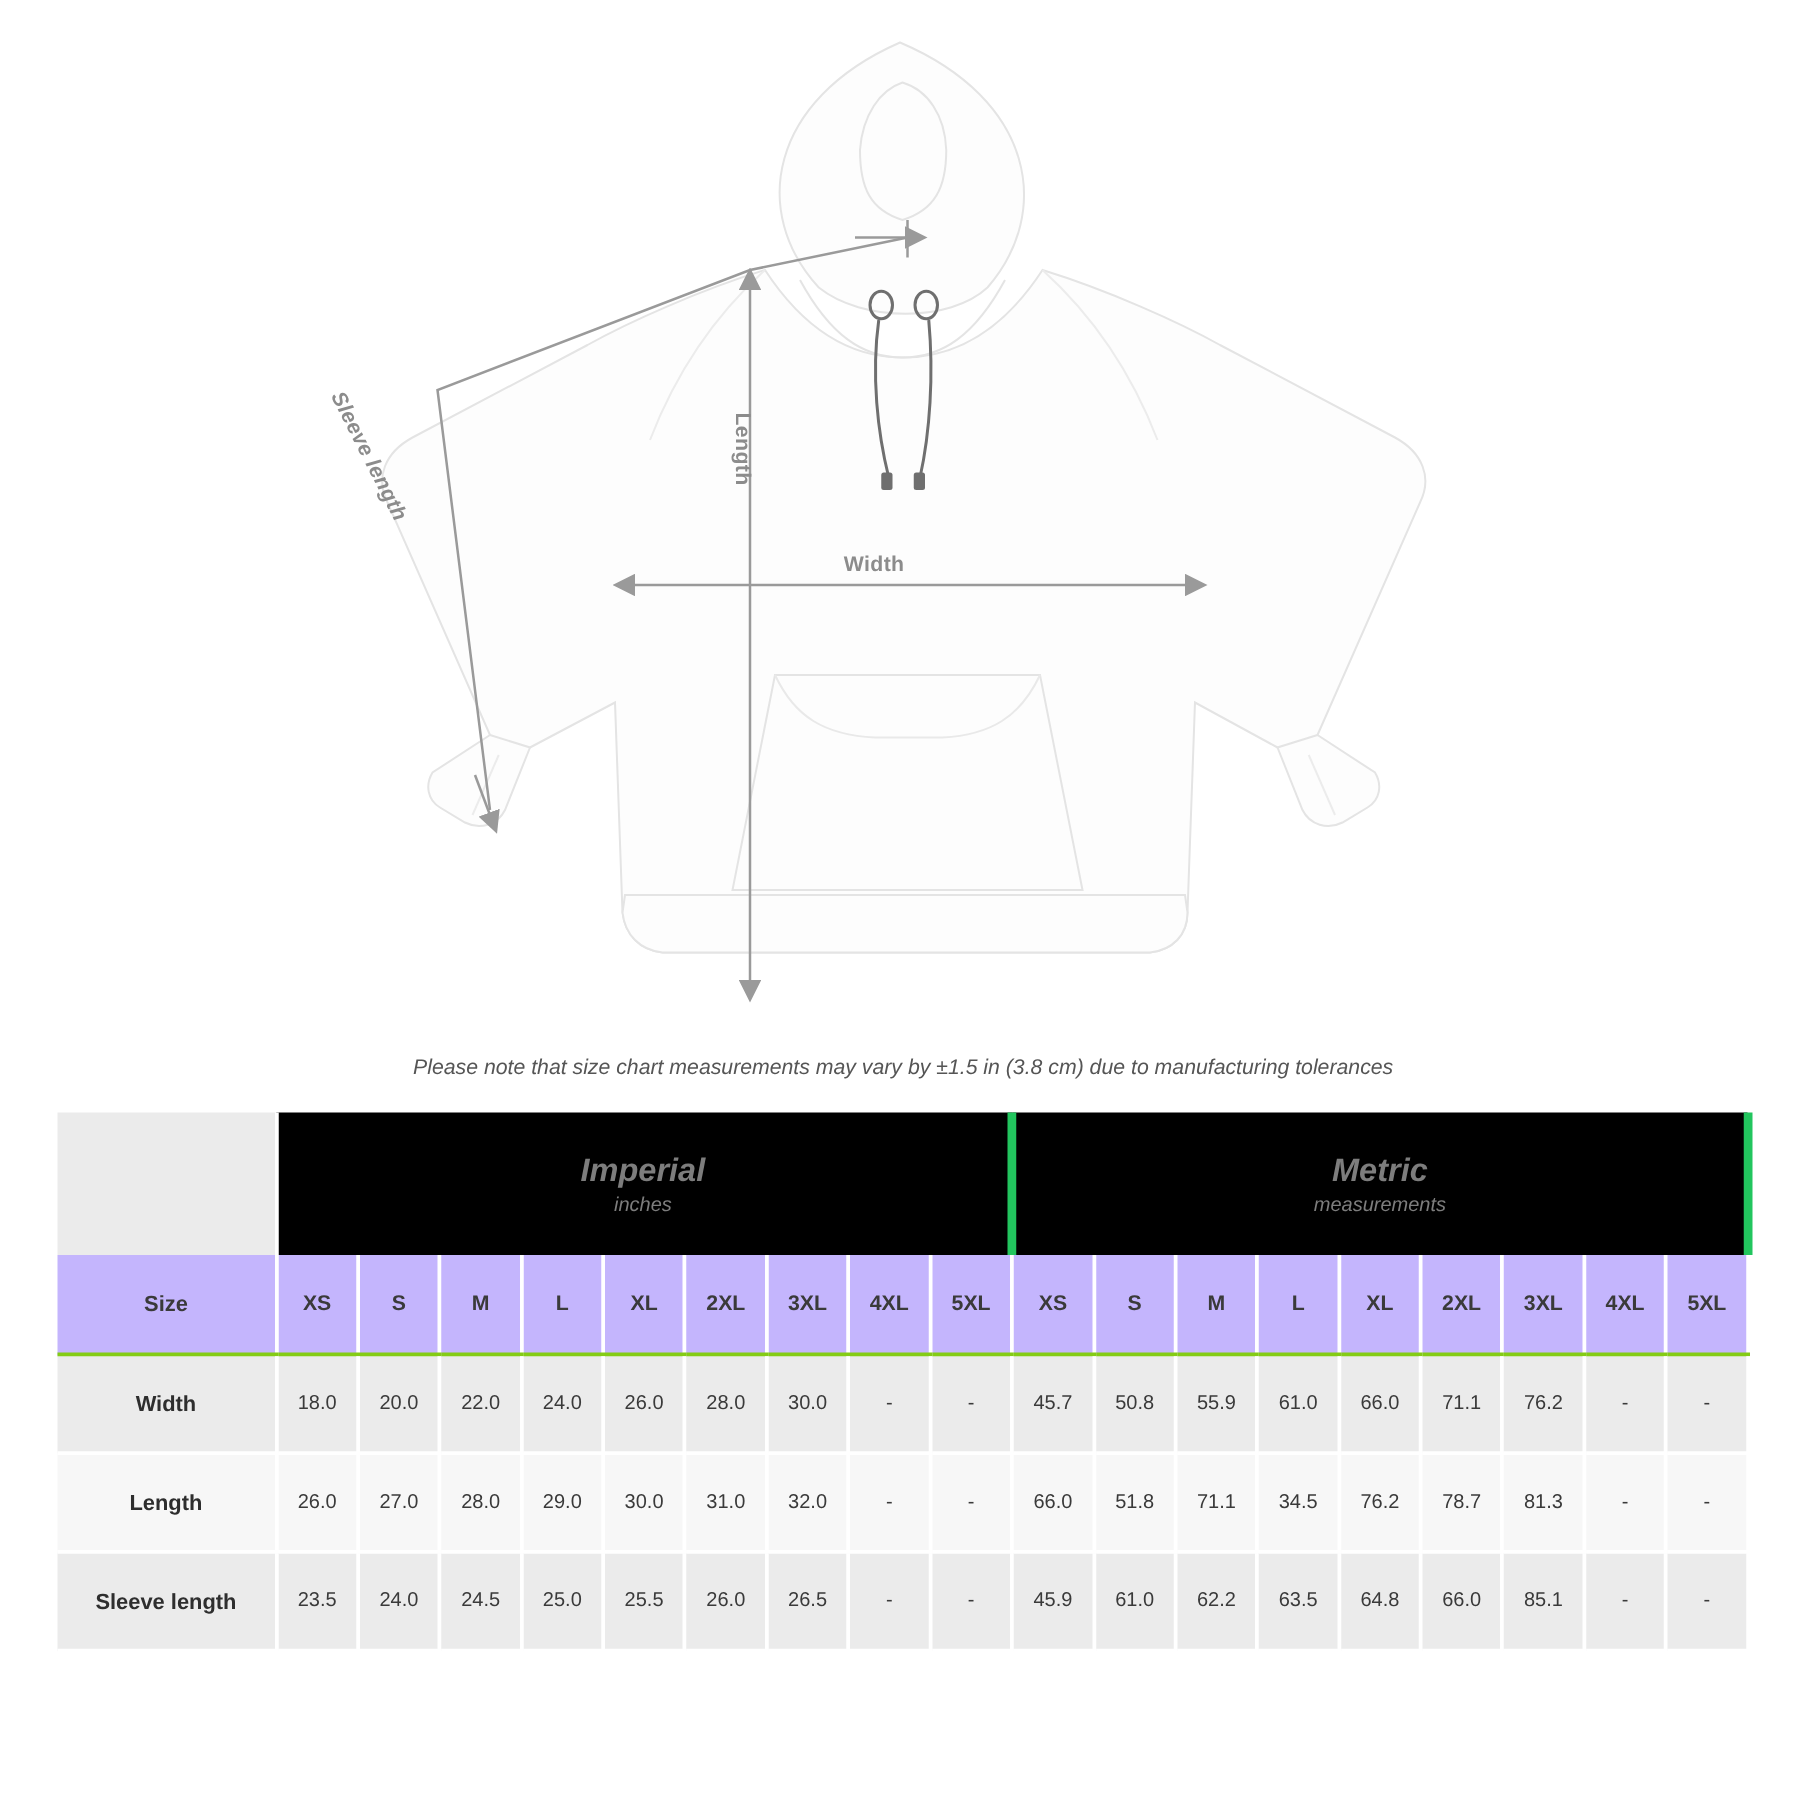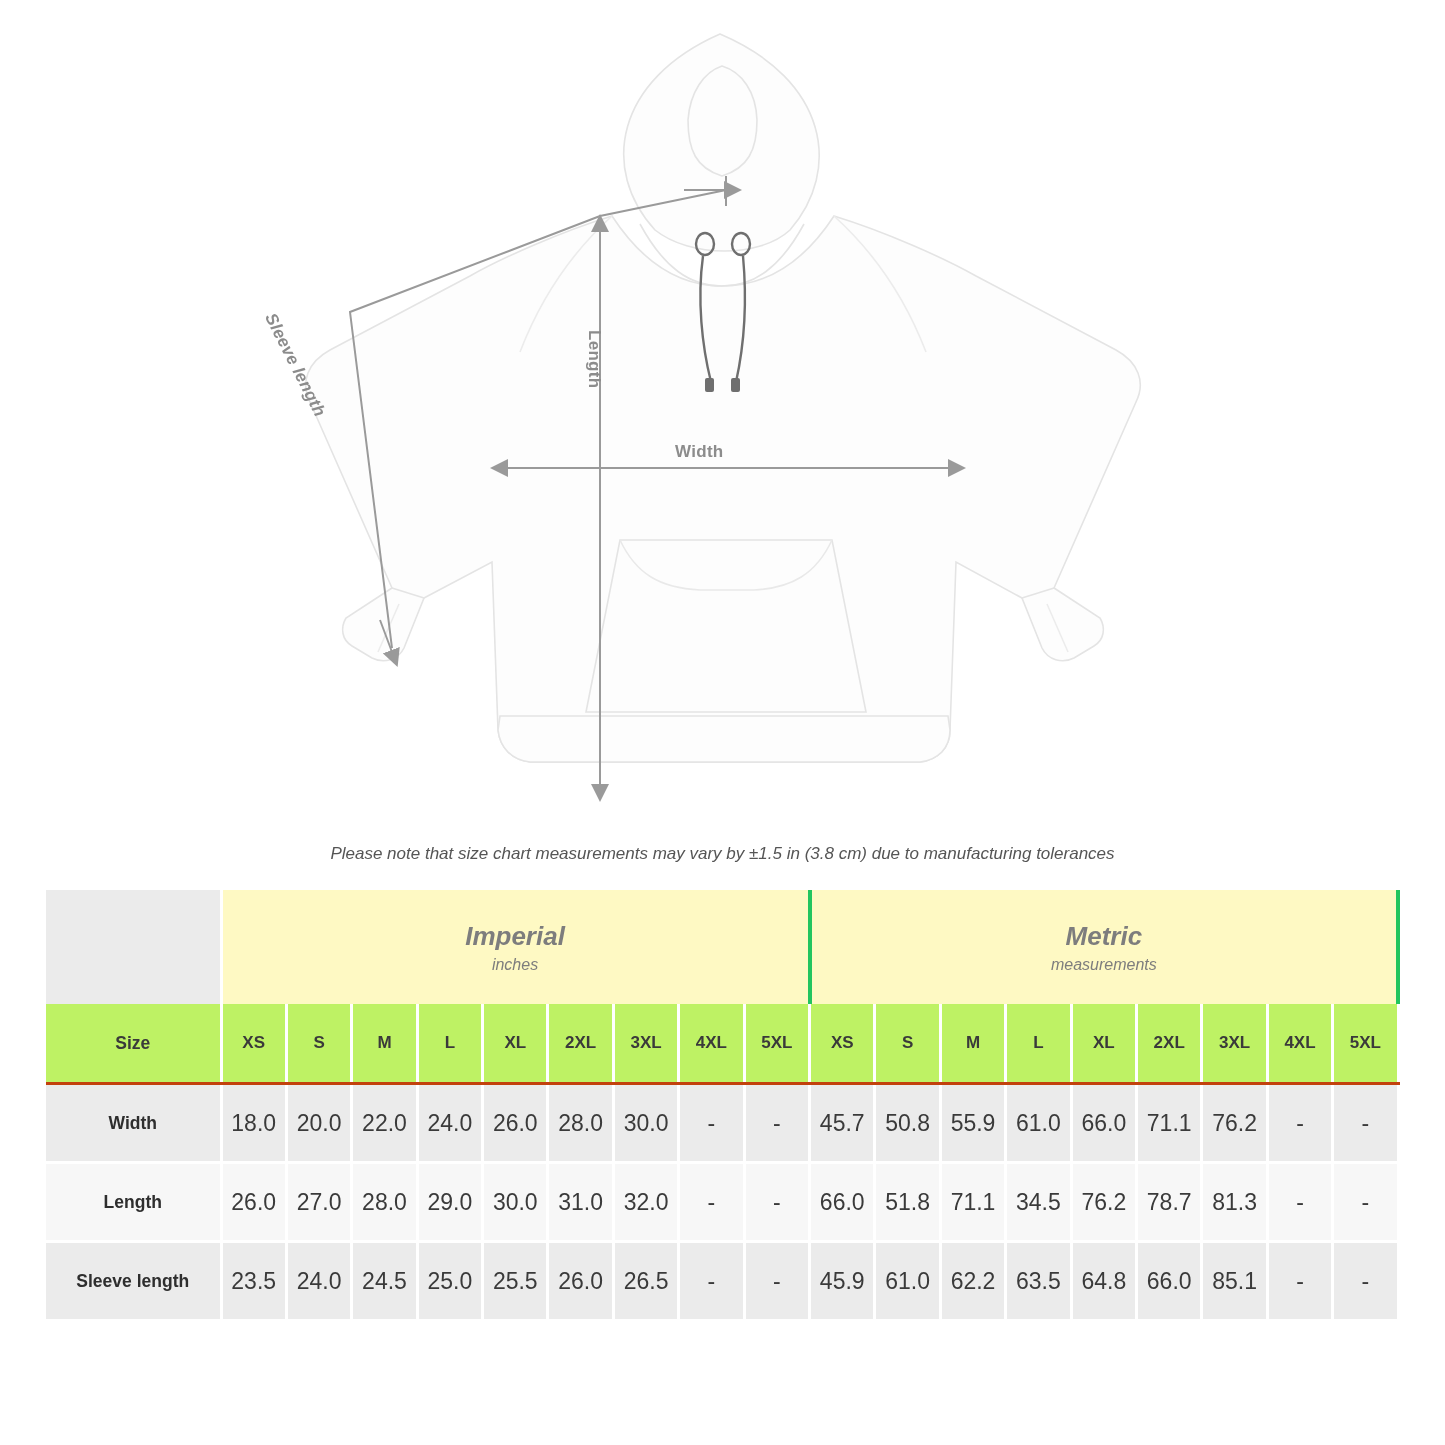--- a/index.html
+++ b/index.html
@@ -82,23 +82,23 @@
     width: 1353px;
     border-collapse: collapse;
     table-layout: fixed;
   }
   table.size-chart td, table.size-chart th {
     text-align: center;
     vertical-align: middle;
     font-weight: normal;
   }
   .unit-head {
-    background: #fef9c3;
+    background: #000000;
     height: 112px;
-    border-right: 4px solid #22c55e;
+    border-right: 7px solid #22c55e;
   }
   .unit-head .unit-name {
     font-size: 26px;
     font-style: italic;
     font-weight: bold;
     color: #7d7d7d;
     line-height: 1.25;
   }
   .unit-head .unit-sub {
     font-size: 16px;
@@ -106,33 +106,33 @@
     color: #7d7d7d;
     margin-top: 4px;
   }
   .corner-blank {
     background: #ebebeb;
     border-right: 3px solid #ffffff;
   }
 
   tr.head-row td {
     height: 76px;
-    background: #bef264;
+    background: #c4b5fd;
     font-size: 17px;
     font-weight: bold;
     color: #3a3a3a;
-    border-bottom: 3px solid #c2410c;
+    border-bottom: 3px solid #84cc16;
   }
   tr.head-row td.rowlabel {
     font-size: 17.5px;
   }
 
   tr.data-row td {
     height: 74px;
-    font-size: 23px;
+    font-size: 16px;
     color: #3a3a3a;
     border-bottom: 3px solid #ffffff;
   }
   tr.data-row td.rowlabel {
     font-weight: bold;
     font-size: 17.5px;
     color: #2e2e2e;
   }
   tr.data-row.shade td {
     background: #ebebeb;

